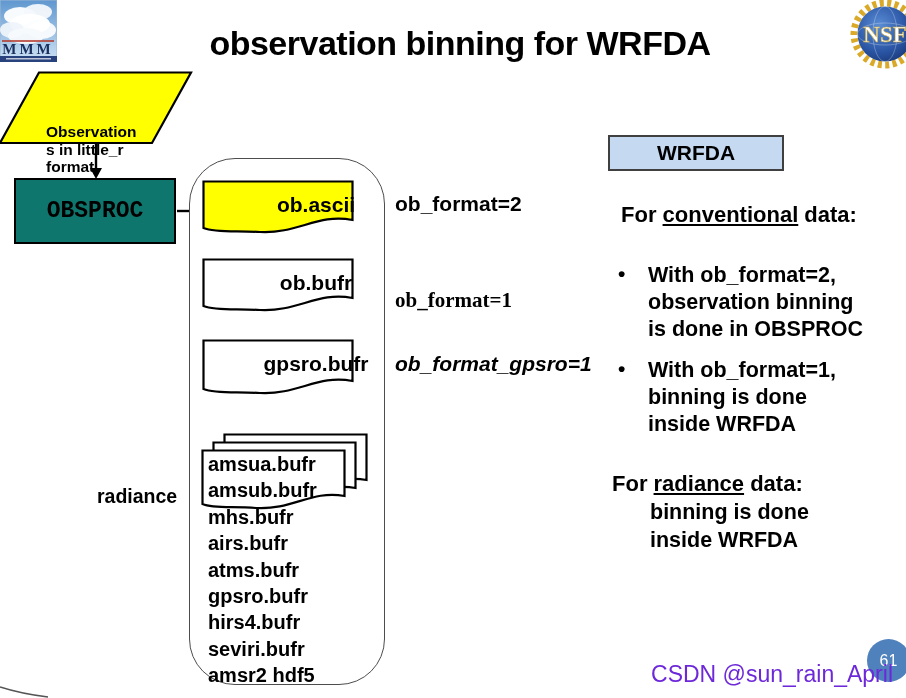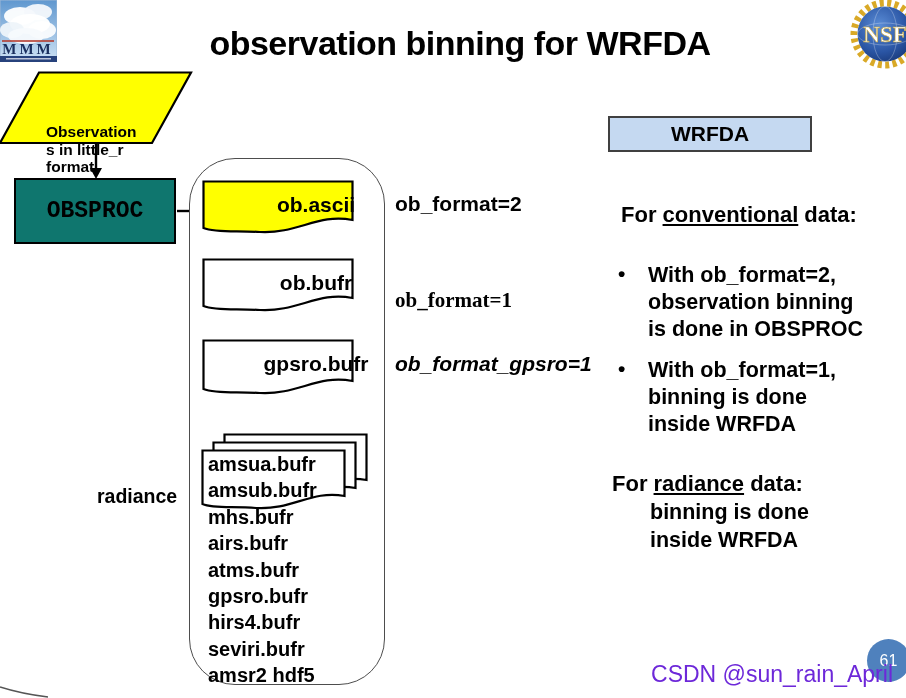--- a/index.html
+++ b/index.html
@@ -12,21 +12,21 @@
   .para-text{left:46px;top:79px;font-size:15.5px;font-weight:bold;line-height:17.5px;margin-top:44px;}
   .obsproc{left:14px;top:178px;width:162px;height:66px;background:#0f766e;
            border:2px solid #000;display:flex;align-items:center;justify-content:center;
            font-size:23px;font-weight:bold;box-sizing:border-box;font-family:Liberation Mono, monospace;}
   .container-rounded{left:189px;top:158px;width:196px;height:527px;background:#fff;
            border:1.6px solid #4d4d4d;border-radius:46px;box-sizing:border-box;}
   .doc-label{width:152px;text-align:center;font-size:21px;font-weight:bold;padding-left:38px;}
   .tag-label{left:395px;font-size:21px;font-weight:bold;white-space:nowrap;}
   .radiance-label{left:97px;top:485px;font-size:19.5px;font-weight:bold;}
   .radiance-files{left:208px;top:451px;font-size:20px;font-weight:bold;line-height:26.4px;}
-  .wrfda-box{left:608px;top:116px;width:204px;height:36px;background:#C5D9F1;
+  .wrfda-box{left:608px;top:135px;width:176px;height:36px;background:#C5D9F1;
              border:2px solid #404040;display:flex;align-items:center;justify-content:center;
              font-size:21px;font-weight:bold;box-sizing:border-box;}
   .panel-heading{left:612px;font-size:22px;font-weight:bold;white-space:nowrap;}
   .u{text-decoration:underline;}
   .bullet-row{display:flex;left:618px;width:260px;}
   .bullet-dot{width:30px;font-size:21px;font-weight:bold;}
   .bullet-text{font-size:21.5px;font-weight:bold;line-height:27px;}
   .rad-lines{left:650px;top:499px;font-size:21.5px;font-weight:bold;line-height:27.5px;}
   .page-circle{left:867px;top:639px;width:43px;height:43px;border-radius:50%;
                background:#4F81BD;display:flex;align-items:center;justify-content:center;

